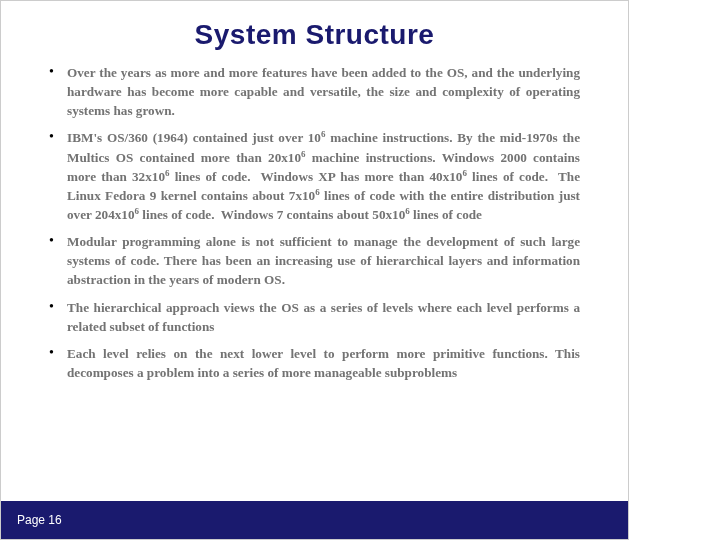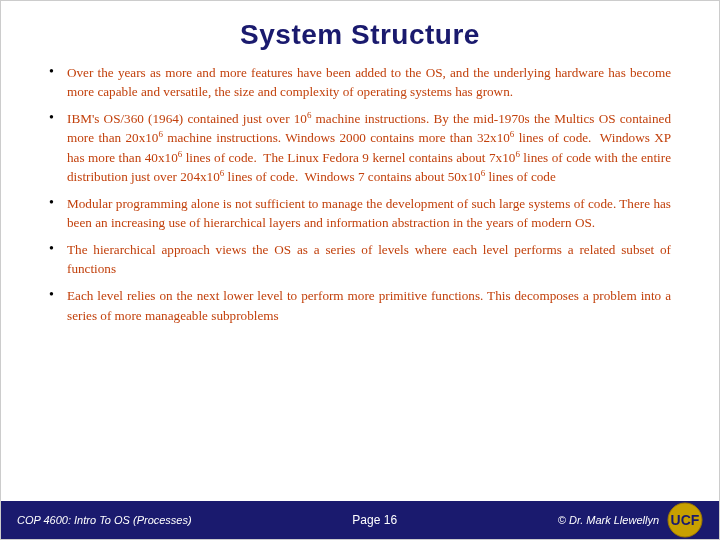--- a/index.html
+++ b/index.html
@@ -6,21 +6,21 @@
 
     body {
       width: 720px;
       height: 540px;
       background: #ffffff;
       font-family: 'Times New Roman', Times, serif;
       overflow: hidden;
     }
 
     .slide {
-      width: 720px;
+      width: 629px;
       height: 540px;
       display: flex;
       flex-direction: column;
       background: #ffffff;
       border: 1px solid #ccc;
     }
 
     .slide-header {
       padding: 18px 40px 8px 40px;
       text-align: center;
@@ -51,23 +51,24 @@
 
     .bullet-dot {
       min-width: 18px;
       font-size: 14px;
       color: #000;
       padding-top: 1px;
     }
 
     .bullet-text {
       font-size: 13.2px;
-      color: #c2410c;
+      color: #737373;
       line-height: 1.45;
       text-align: justify;
+      font-weight: bold;
     }
 
     sup {
       font-size: 9px;
       vertical-align: super;
       line-height: 0;
     }
 
     .slide-footer {
       height: 38px;
@@ -142,23 +143,15 @@
     </div>
 
     <div class="bullet-item">
       <span class="bullet-dot">•</span>
       <span class="bullet-text">Each level relies on the next lower level to perform more primitive functions. This decomposes a problem into a series of more manageable subproblems</span>
     </div>
 
   </div>
 
   <div class="slide-footer">
-    <span class="footer-left">COP 4600: Intro To OS  (Processes)</span>
     <span class="footer-center">Page 16</span>
-    <div class="footer-end">
-      <span class="footer-right">© Dr. Mark Llewellyn</span>
-      <svg class="footer-logo" viewBox="0 0 36 36">
-        <circle cx="18" cy="18" r="17" fill="#c8a000" stroke="#a07800" stroke-width="1"></circle>
-        <text x="18" y="23" text-anchor="middle" font-size="14" font-weight="bold" fill="#1a1a6e" font-family="Arial">UCF</text>
-      </svg>
-    </div>
   </div>
 </div>
 
 </body></html>

